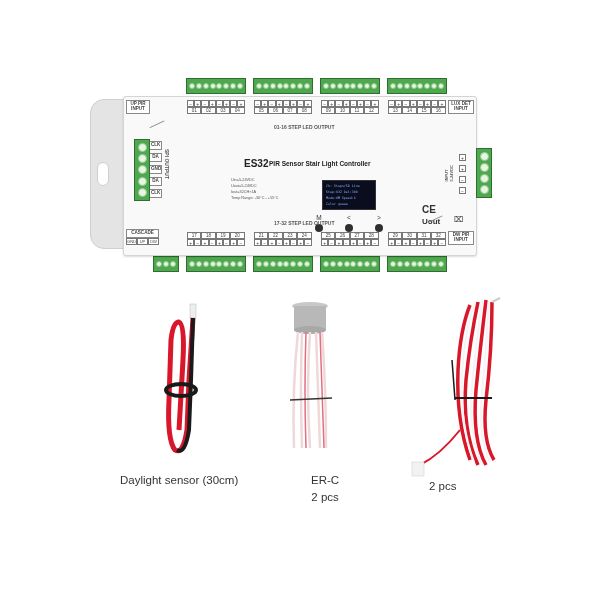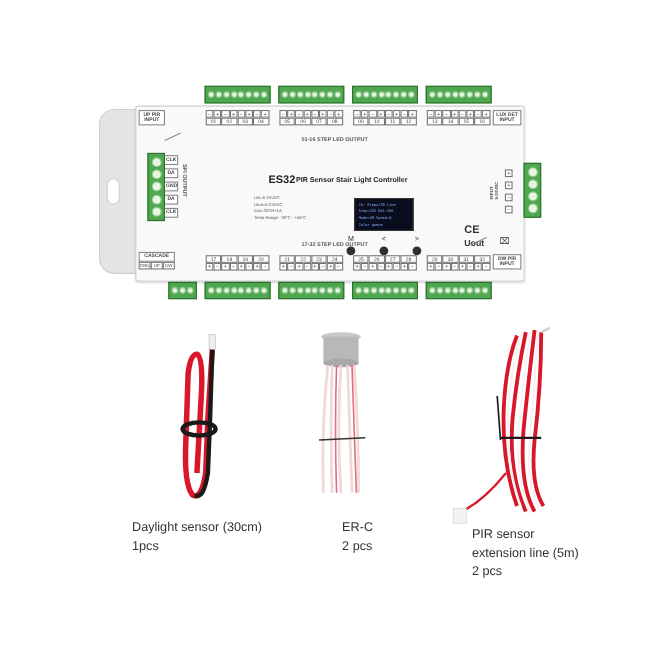--- a/index.html
+++ b/index.html
@@ -41,21 +41,21 @@
   .btn-dot { width: 8px; height: 8px; border-radius: 50%; background: #2f2f2f; margin: 2px auto 0; }
   .ce { position: absolute; left: 298px; top: 107px; font-size: 10px; color: #333; font-weight: bold; }
   .rohs { position: absolute; left: 298px; top: 120px; font-size: 8px; color: #333; font-weight: bold; }
   .weee { position: absolute; left: 330px; top: 118px; font-size: 8px; color: #333; }
   .side-text { position: absolute; font-size: 5px; font-weight: bold; color: #555; writing-mode: vertical-rl; white-space: nowrap; }
   .stair { position: absolute; width: 16px; height: 6px; border-bottom: 0.6px solid #888; transform: rotate(-25deg); }
   .pm-box { position: absolute; width: 7px; height: 7px; border: 0.6px solid #777; font-size: 5px; line-height: 6px; text-align: center; background: #fff; color: #444; }
 
   
   .acc { position: absolute; }
-  .acc-label { position: absolute; font-size: 11.5px; color: #333; line-height: 17px; white-space: nowrap; }
+  .acc-label { position: absolute; font-size: 11.5px; color: #333; line-height: 17px; white-space: nowrap; text-align: center; }
 </style>
 </head>
 <body>
 
 <div class="controller">
   <div class="mount-ear left">
       <div class="mount-hole"></div>
     </div>
   <div class="mount-ear right">
       <div class="mount-hole"></div>
@@ -394,23 +394,20 @@
   <path d="M74 14 Q64 45 62 85 Q60 135 74 172 M82 11 Q76 55 72 95 Q68 145 82 175 M89 11 Q86 60 82 105 Q78 150 90 172" fill="none" stroke="#f4f4f4" stroke-width="2"></path>
   <line x1="52" y1="70" x2="55" y2="110" stroke="#1a1a1a" stroke-width="1.5"></line>
   <line x1="55" y1="108" x2="92" y2="108" stroke="#1a1a1a" stroke-width="2"></line>
   <path d="M60 140 Q40 165 20 175" fill="none" stroke="#d8182a" stroke-width="2"></path>
   <rect x="12" y="172" width="12" height="14" fill="#f2f2f2" stroke="#ccc" stroke-width="0.5"></rect>
   <path d="M92 12 L100 8" stroke="#ccc" stroke-width="2"></path>
 </svg>
 
 <div class="acc-label" style="left:120px;top:472px;">
   <div>Daylight sensor (30cm)</div>
-  <div>1pcs</div>
 </div>
 <div class="acc-label" style="left:311px;top:472px;">
   <div>ER-C</div>
   <div>2 pcs</div>
 </div>
 <div class="acc-label" style="left:429px;top:478px;">
-  <div style="white-space:pre-line;">PIR sensor
-extension line (5m)</div>
   <div>2 pcs</div>
 </div>
 
 </body></html>

